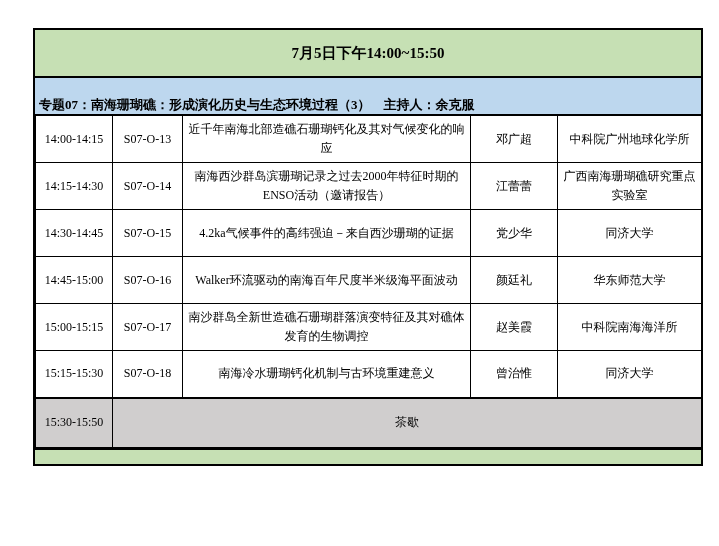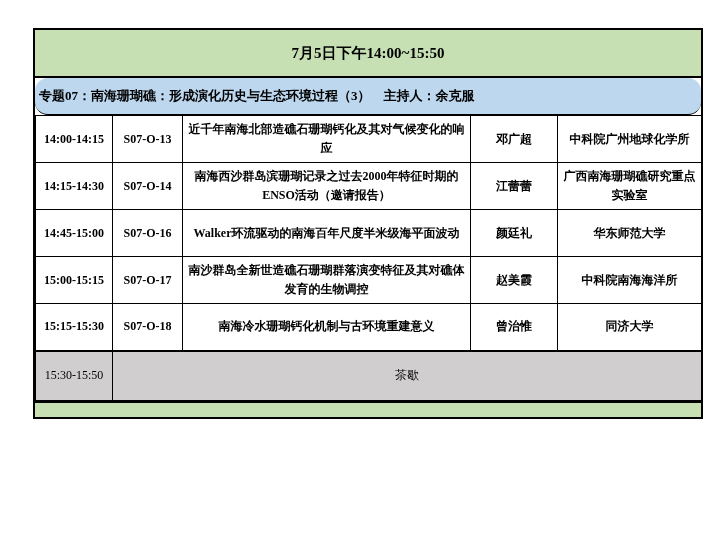--- a/index.html
+++ b/index.html
@@ -52,43 +52,42 @@
     align-items: center;
     justify-content: space-between;
     padding: 0 2px;
     font-size: 12.5px;
     border-bottom: 2px solid var(--border, #000000);
   }
   .r-topic {
     background: var(--blue, #BDD7EE);
     height: 36px;
     display: flex;
-    align-items: center;
+    align-items: flex-end;
     padding: 0 4px;
     font-weight: bold;
     font-size: 13px;
     border-bottom: 1px solid var(--border, #000000);
     white-space: pre-wrap;
-    border-radius: 13px;
   }
   table.grid {
     border-collapse: collapse;
     width: 100%;
     table-layout: fixed;
   }
   table.grid td {
     border: 1px solid var(--border, #000000);
     text-align: center;
     vertical-align: middle;
     font-size: 12px;
     padding: 2px 5px;
     line-height: 1.55;
     overflow: hidden;
   }
-  tr.data-row { height: 47px; font-weight: bold; }
+  tr.data-row { height: 47px; }
   tr.break-row td {
     background: var(--gray, #D0CECE);
     height: 44px;
     border-top: 2px solid var(--border, #000000);
     border-bottom: 3px solid var(--border, #000000);
     margin-left: 36px;
   }
   .strip {
     height: 14px;
     background: var(--green, #C6E0B4);
@@ -126,20 +125,27 @@
         <td>中科院广州地球化学所</td>
       </tr>
       <tr class="data-row">
         <td>14:15-14:30</td>
         <td>S07-O-14</td>
         <td>南海西沙群岛滨珊瑚记录之过去2000年特征时期的ENSO活动（邀请报告）</td>
         <td>江蕾蕾</td>
         <td>广西南海珊瑚礁研究重点实验室</td>
       </tr>
       <tr class="data-row">
+        <td>14:30-14:45</td>
+        <td>S07-O-15</td>
+        <td>4.2ka气候事件的高纬强迫－来自西沙珊瑚的证据</td>
+        <td>党少华</td>
+        <td>同济大学</td>
+      </tr>
+      <tr class="data-row">
         <td>14:45-15:00</td>
         <td>S07-O-16</td>
         <td>Walker环流驱动的南海百年尺度半米级海平面波动</td>
         <td>颜廷礼</td>
         <td>华东师范大学</td>
       </tr>
       <tr class="data-row">
         <td>15:00-15:15</td>
         <td>S07-O-17</td>
         <td>南沙群岛全新世造礁石珊瑚群落演变特征及其对礁体发育的生物调控</td>

